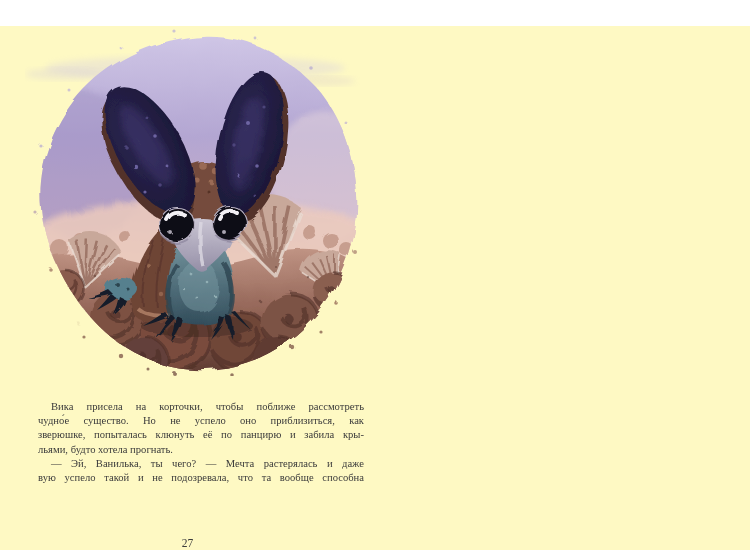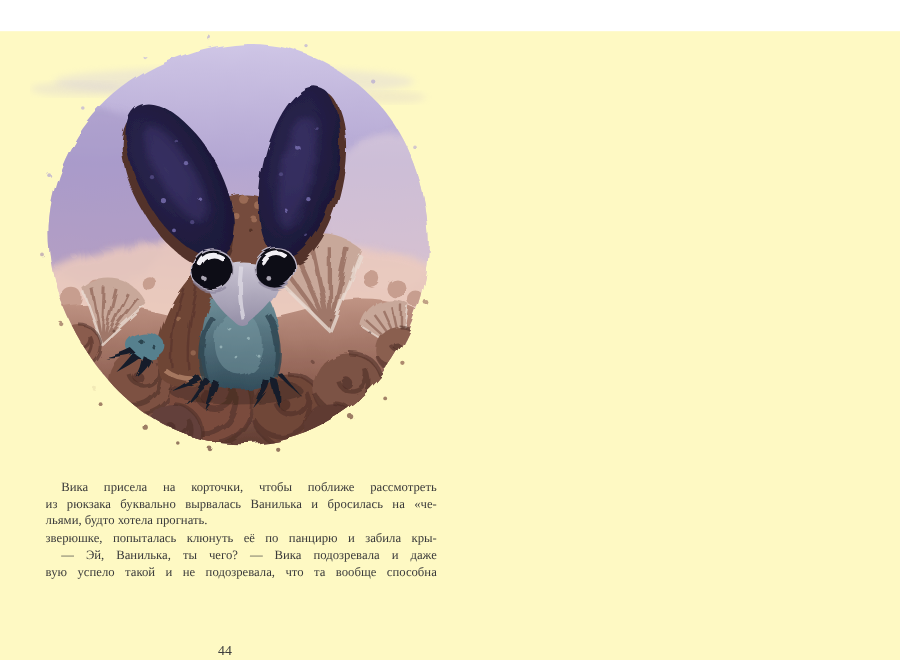--- a/index.html
+++ b/index.html
@@ -258,27 +258,27 @@
               <circle cx="58" cy="310" r="1.6" fill="#7b4f41"></circle>
             <circle cx="124" cy="344" r="1.5" fill="#6a4238"></circle>
               <circle cx="296" cy="306" r="1.6" fill="#7b4f41"></circle>
           </g>
         </g>
       </svg>
     </div>
 
     <div class="text-block text-left">
         <div class="tl ind">Вика присела на корточки, чтобы поближе рассмотреть</div>
-        <div class="tl">из рюкзака буквально вырвалась Ванилька и бросилась на «че-</div>
+        <div class="tl">чудно́е существо. Но не успело оно приблизиться, как</div>
+        <div class="tl">зверюшке, попыталась клюнуть её по панцирю и забила кры-</div>
         <div class="tl end">льями, будто хотела прогнать.</div>
-        <div class="tl">зверюшке, попыталась клюнуть её по панцирю и забила кры-</div>
-        <div class="tl ind">— Эй, Ванилька, ты чего? — Вика подозревала и даже</div>
+        <div class="tl ind">— Эй, Ванилька, ты чего? — Мечта растерялась и даже</div>
         <div class="tl">вую успело такой и не подозревала, что та вообще способна</div>
       </div>
-    <div class="page-number pn-left">44</div>
+    <div class="page-number pn-left">27</div>
   </section>
 
   <section class="page right">
     
     
     
   </section>
 
 </div>
 

